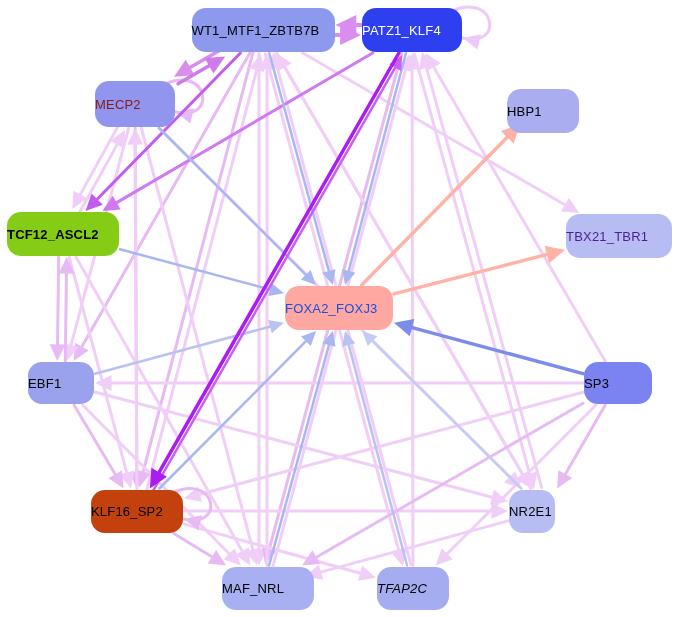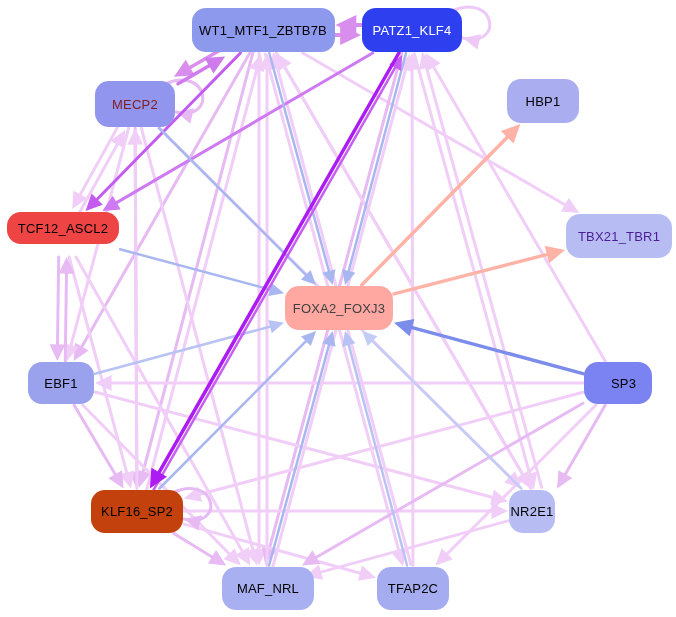--- a/index.html
+++ b/index.html
@@ -1,18 +1,18 @@
 <!DOCTYPE html>
 <html><head>
 <meta charset="utf-8">
 <style>
   html,body{margin:0;padding:0;background:#ffffff;}
   .graph{position:relative;overflow:hidden;font-family:"Liberation Sans",sans-serif;}
   .graph svg{position:absolute;left:0;top:0;}
-  .node{position:absolute;display:flex;align-items:center;justify-content:center;
+  .node{position:absolute;display:flex;align-items:center;
         border-radius:14px;box-sizing:border-box;cursor:pointer;}
   .node span{font-size:13px;letter-spacing:0.2px;white-space:nowrap;}
   svg line, svg path{stroke-linecap:round;fill:none;}
 </style>
 </head>
 <body>
 
 <div class="graph" id="graph" style="width: 676px; height: 617px; background: rgb(255, 255, 255);">
   <svg id="edge-layer" width="676" height="617" viewBox="0 0 676 617">
       <line x1="259" y1="53" x2="259" y2="553.88" stroke="#f1cef8" stroke-width="3"></line>
@@ -143,44 +143,44 @@
   <div id="node-layer">
       <div class="node" style="left: 191.5px; top: 8px; width: 143px; height: 44px; background: rgb(140, 153, 236);">
         <span style="color: rgb(0, 0, 0);">WT1_MTF1_ZBTB7B</span>
       </div>
       <div class="node" style="left: 362px; top: 8px; width: 100px; height: 44px; background: rgb(46, 63, 240);">
         <span style="color: rgb(255, 255, 255);">PATZ1_KLF4</span>
       </div>
       <div class="node" style="left: 95px; top: 81px; width: 80px; height: 46px; background: rgb(146, 149, 238);">
         <span style="color: #7f1d1d;">MECP2</span>
       </div>
-      <div class="node" style="left: 507px; top: 79px; width: 72px; height: 44px; background: rgb(171, 173, 241);">
+      <div class="node" style="left: 507px; top: 89px; width: 72px; height: 44px; background: rgb(171, 173, 241);">
         <span style="color: rgb(0, 0, 0);">HBP1</span>
       </div>
-      <div class="node" style="left: 7px; top: 212px; width: 112px; height: 32px; background: #ef4444;">
+      <div class="node" style="left: 7px; top: 212px; width: 112px; height: 44px; background: #84cc16; font-weight: bold;">
         <span style="color: rgb(0, 0, 0);">TCF12_ASCL2</span>
       </div>
       <div class="node" style="left: 566px; top: 214px; width: 106px; height: 44px; background: rgb(183, 188, 243);">
         <span style="color: #4c1d95;">TBX21_TBR1</span>
       </div>
       <div class="node" style="left: 285px; top: 286px; width: 108px; height: 44px; background: rgb(255, 168, 162);">
-        <span style="color: #404040;">FOXA2_FOXJ3</span>
+        <span style="color: #1d4ed8;">FOXA2_FOXJ3</span>
       </div>
       <div class="node" style="left: 28px; top: 362px; width: 66px; height: 42px; background: rgb(154, 162, 238);">
         <span style="color: rgb(0, 0, 0);">EBF1</span>
       </div>
-      <div class="node" style="left: 584px; top: 362px; width: 68px; height: 42px; background: rgb(123, 130, 242); padding-left: 11px;">
+      <div class="node" style="left: 584px; top: 362px; width: 68px; height: 42px; background: rgb(123, 130, 242);">
         <span style="color: rgb(0, 0, 0);">SP3</span>
       </div>
       <div class="node" style="left: 91px; top: 489.5px; width: 92px; height: 43px; background: #c2410c;">
         <span style="color: rgb(0, 0, 0);">KLF16_SP2</span>
       </div>
       <div class="node" style="left: 509px; top: 489.5px; width: 46px; height: 43px; background: rgb(183, 188, 243);">
         <span style="color: rgb(0, 0, 0);">NR2E1</span>
       </div>
       <div class="node" style="left: 222px; top: 566.5px; width: 92px; height: 43px; background: rgb(169, 176, 241);">
         <span style="color: rgb(0, 0, 0);">MAF_NRL</span>
       </div>
       <div class="node" style="left: 377px; top: 566.5px; width: 72px; height: 43px; background: rgb(165, 172, 240);">
-        <span style="color: rgb(0, 0, 0);">TFAP2C</span>
+        <span style="color: rgb(0, 0, 0); font-style: italic;">TFAP2C</span>
       </div>
     </div>
 </div>
 
 </body></html>

